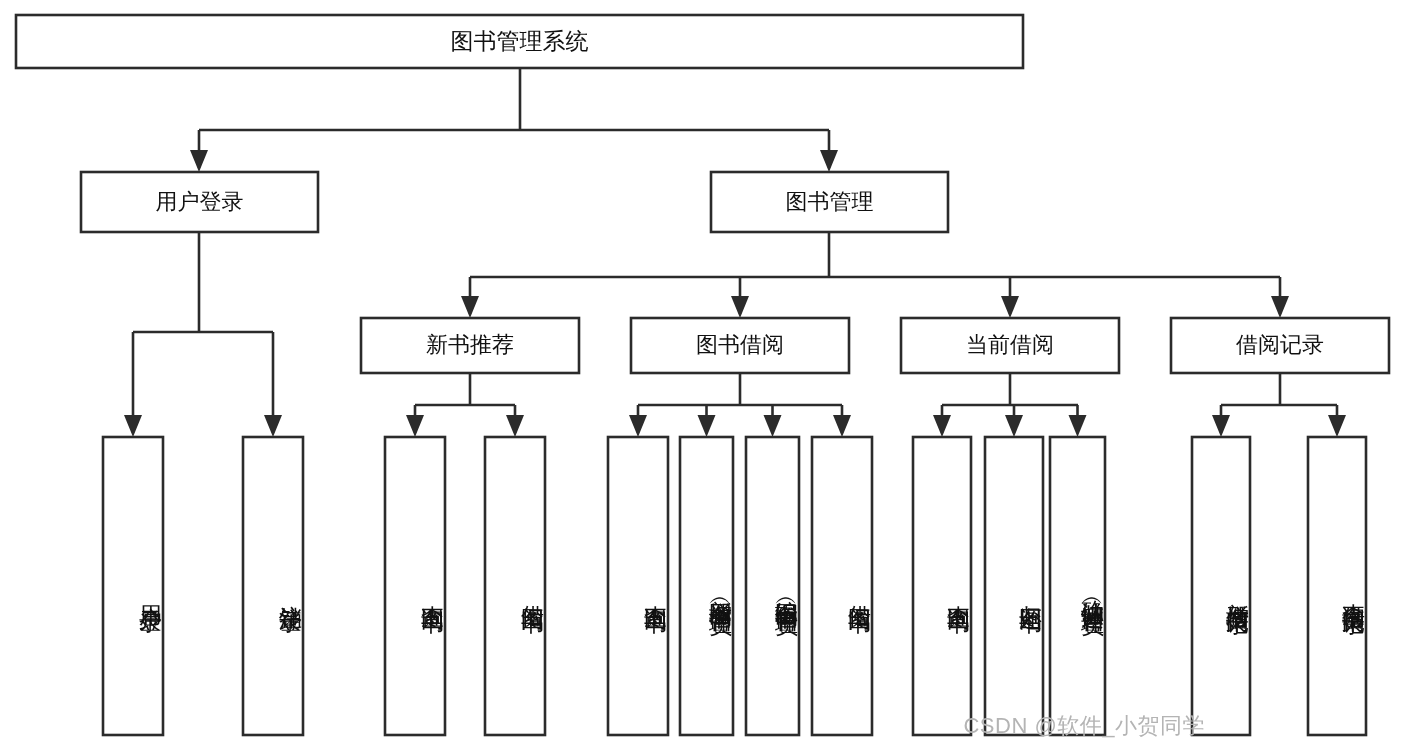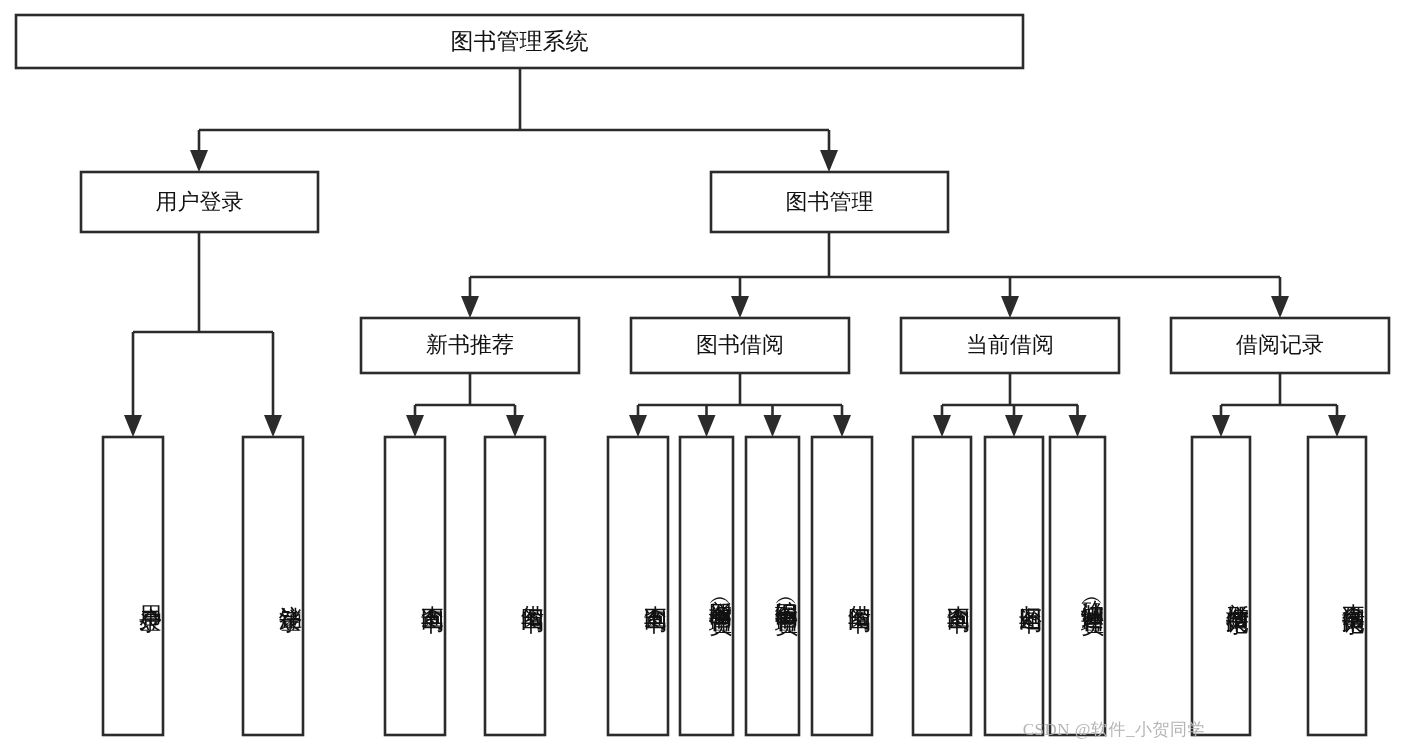--- a/index.html
+++ b/index.html
@@ -67,22 +67,22 @@
     display: flex;
     align-items: flex-start;
     justify-content: center;
     white-space: nowrap;
     pointer-events: none;
   }
   .watermark {
     position: absolute;
     right: 8px;
     bottom: 6px;
-    font-family: Liberation Serif, serif;
-    font-size: 17px;
+    font-family: Liberation Sans, sans-serif;
+    font-size: 22px;
     color: #b4b4b4;
     letter-spacing: 0.5px;
     white-space: nowrap;
   }
 </style>
 </head>
 <body>
 
 <div id="diagram-root">
 

